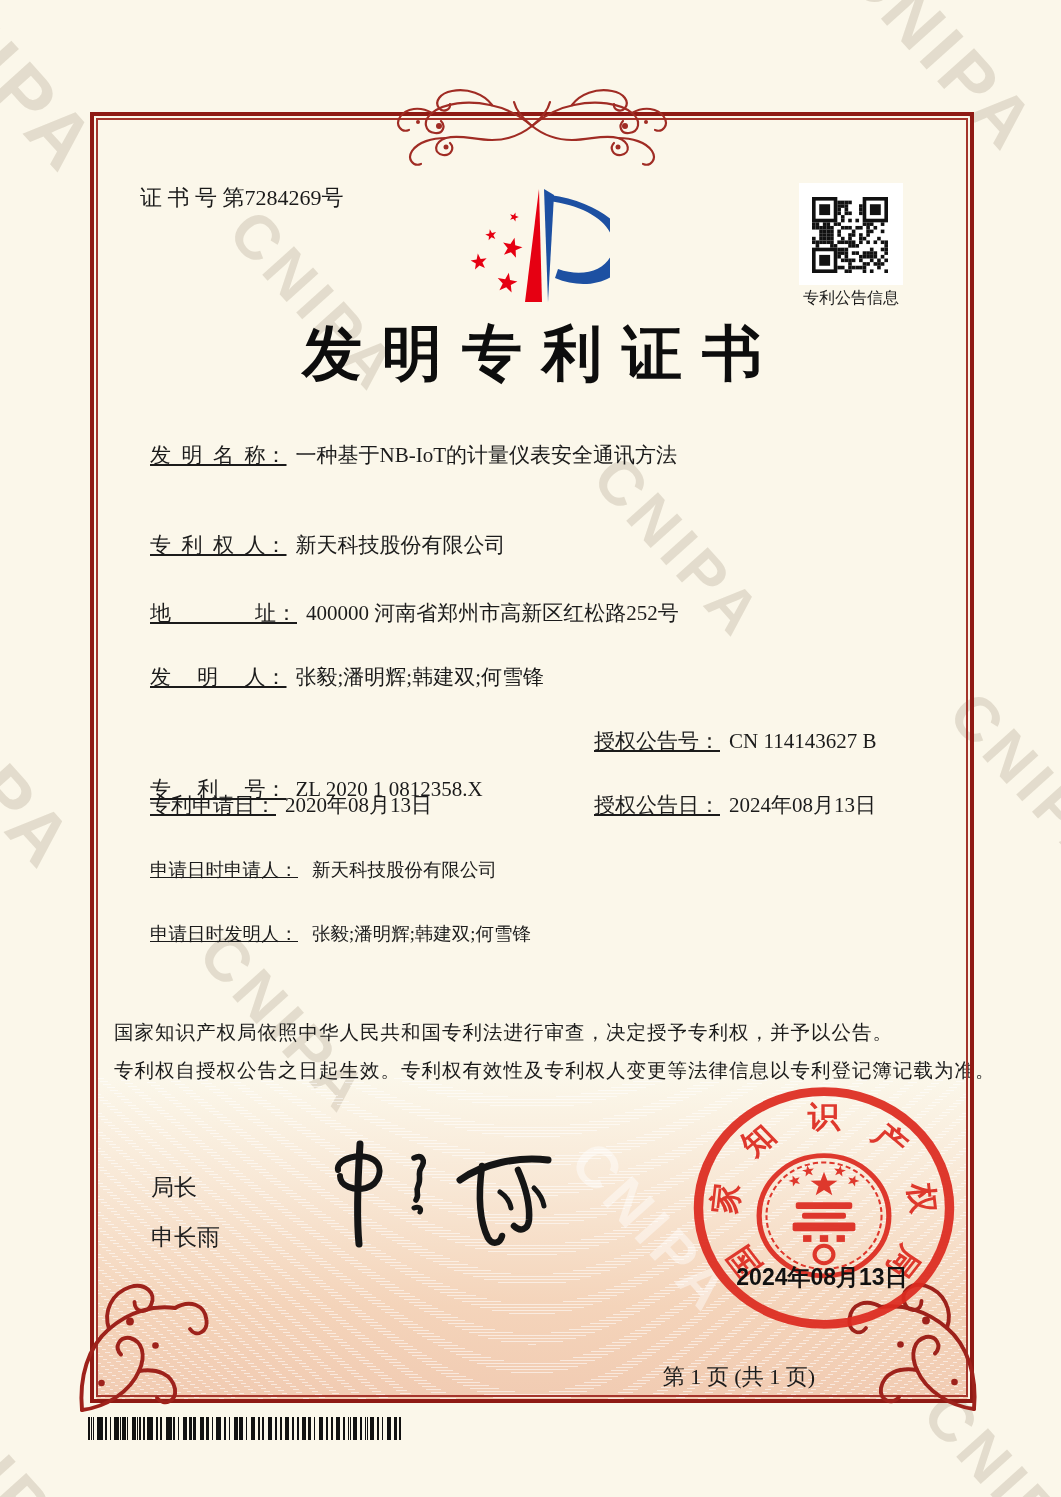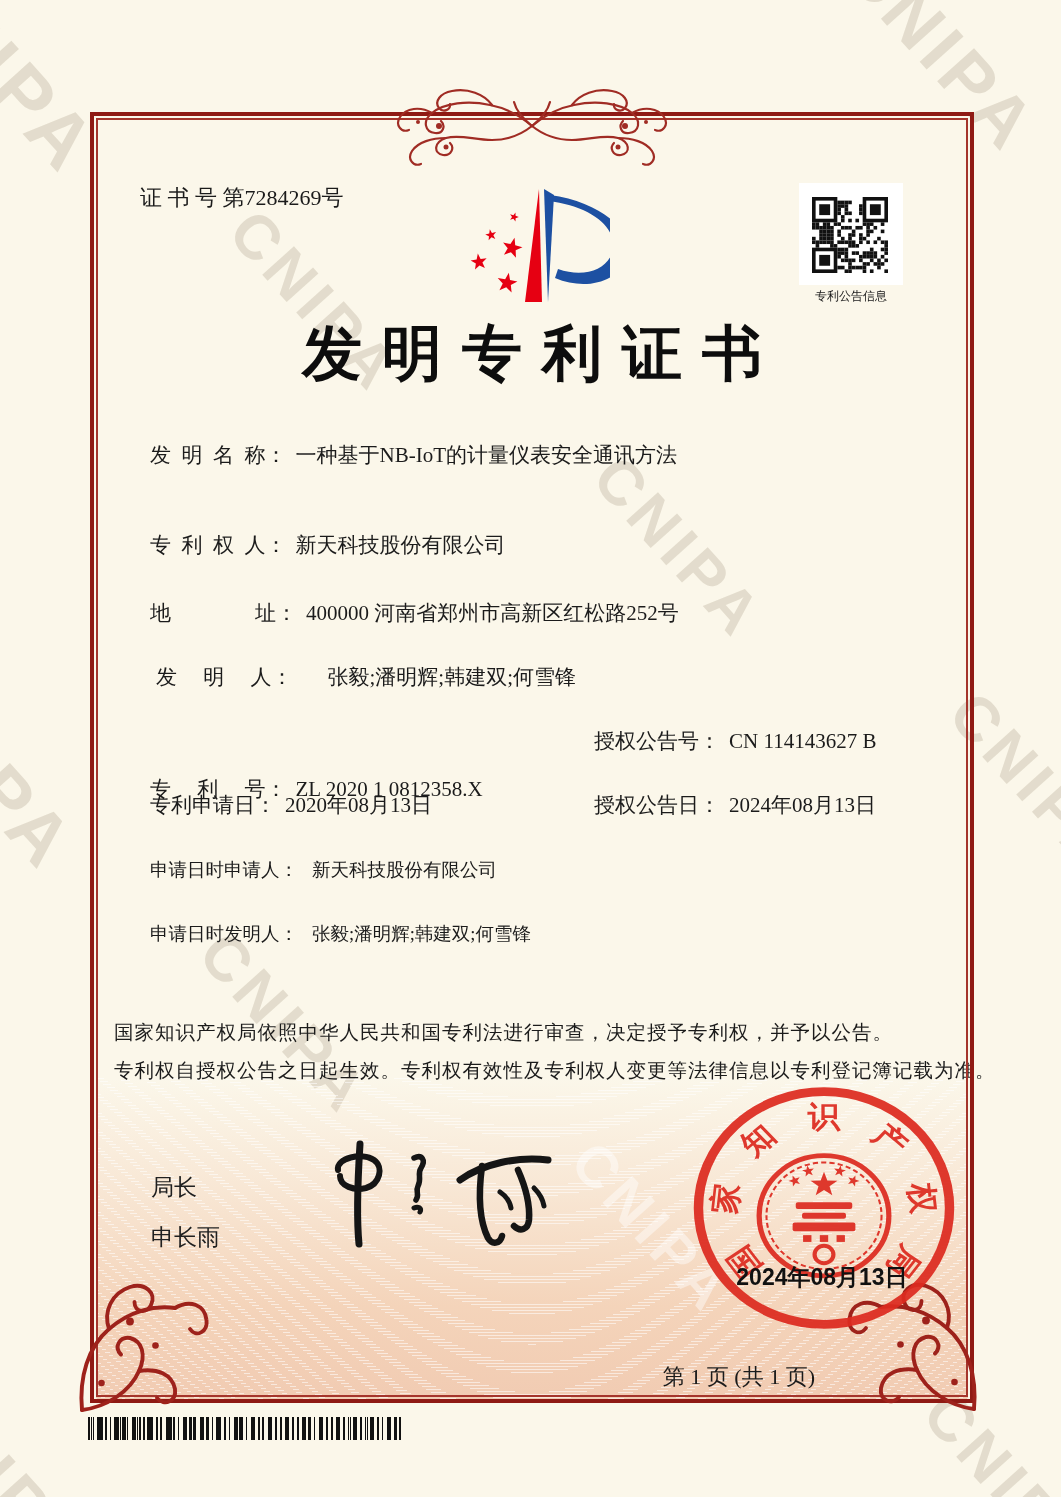--- a/index.html
+++ b/index.html
@@ -36,29 +36,29 @@
     position:absolute; left:2px; top:2px; right:2px; bottom:2px;
     border:2px solid #A5352C;
   }
   .orn{ position:absolute; z-index:6; pointer-events:none; }
   
   .cert-no{ position:absolute; left:140px; top:183px; font-size:22px; z-index:3; white-space:pre;}
   .logo{ position:absolute; left:450px; top:181px; z-index:3;}
   .qr-patch{ position:absolute; left:799px; top:183px; width:104px; height:102px; background:#fff; z-index:3;}
   .qr{ position:absolute; left:812px; top:197px; z-index:4;}
   .qr-label{ position:absolute; left:771px; top:288px; width:160px; text-align:center;
-    font-size:12px; z-index:3; font-family:"Liberation Serif","DejaVu Serif",serif;}
+    font-size:16px; z-index:3; font-family:"Liberation Serif","DejaVu Serif",serif;}
   .title{
     position:absolute; left:232px; top:314px; width:600px; text-align:center;
     font-size:60px; font-weight:bold; letter-spacing:20px; text-indent:20px;
     z-index:3; white-space:nowrap; color:#0d0d0d;
   }
   
   .row{ position:absolute; display:flex; align-items:baseline; font-size:21px; z-index:3; }
-  .row .lab{ white-space:pre; }
+  .row .lab{ white-space:pre;text-decoration:underline; }
   .row .val{ white-space:pre; margin-left:9px; }
   .row.small{ font-size:18.5px; }
   .row.small .val{ margin-left:14px; }
   
   .legal{ position:absolute; left:114px; width:844px; text-align:left; z-index:3;
     font-size:19.5px; font-style:oblique 9deg; letter-spacing:1px; white-space:nowrap;}
   
   .director{ position:absolute; left:151px; z-index:6;
     font-family:"Liberation Sans","DejaVu Sans",sans-serif; font-size:23px; color:#202020;}
   .sig{ position:absolute; left:322px; top:1136px; z-index:6; }
@@ -323,21 +323,21 @@
     <span class="val">一种基于NB-IoT的计量仪表安全通讯方法</span>
   </div>
   <div class="row" style="left:150px;top:531px;">
     <span class="lab">专  利  权  人：</span>
     <span class="val">新天科技股份有限公司</span>
   </div>
   <div class="row" style="left:150px;top:599px;">
     <span class="lab">地　　　　址：</span>
     <span class="val">400000 河南省郑州市高新区红松路252号</span>
   </div>
-  <div class="row" style="left:156px;top:663px;gap:26px;">
+  <div class="row" style="left:150px;top:663px;">
     <span class="lab">发　 明 　人：</span>
     <span class="val">张毅;潘明辉;韩建双;何雪锋</span>
   </div>
   <div class="row" style="left:150px;top:727px;margin-top:48px;">
     <span class="lab">专　 利 　号：</span>
     <span class="val">ZL 2020 1 0812358.X</span>
   </div>
   <div class="row" style="left:594px;top:727px;">
     <span class="lab">授权公告号：</span>
     <span class="val">CN 114143627 B</span>

